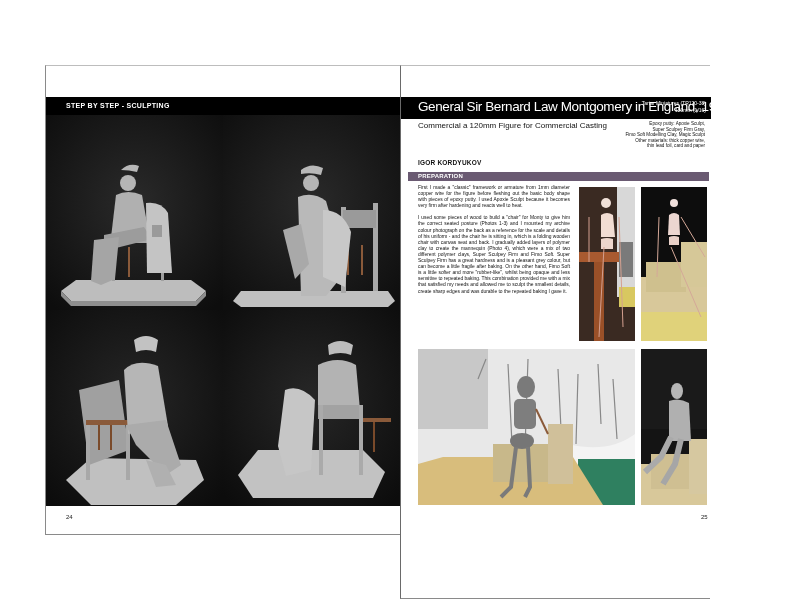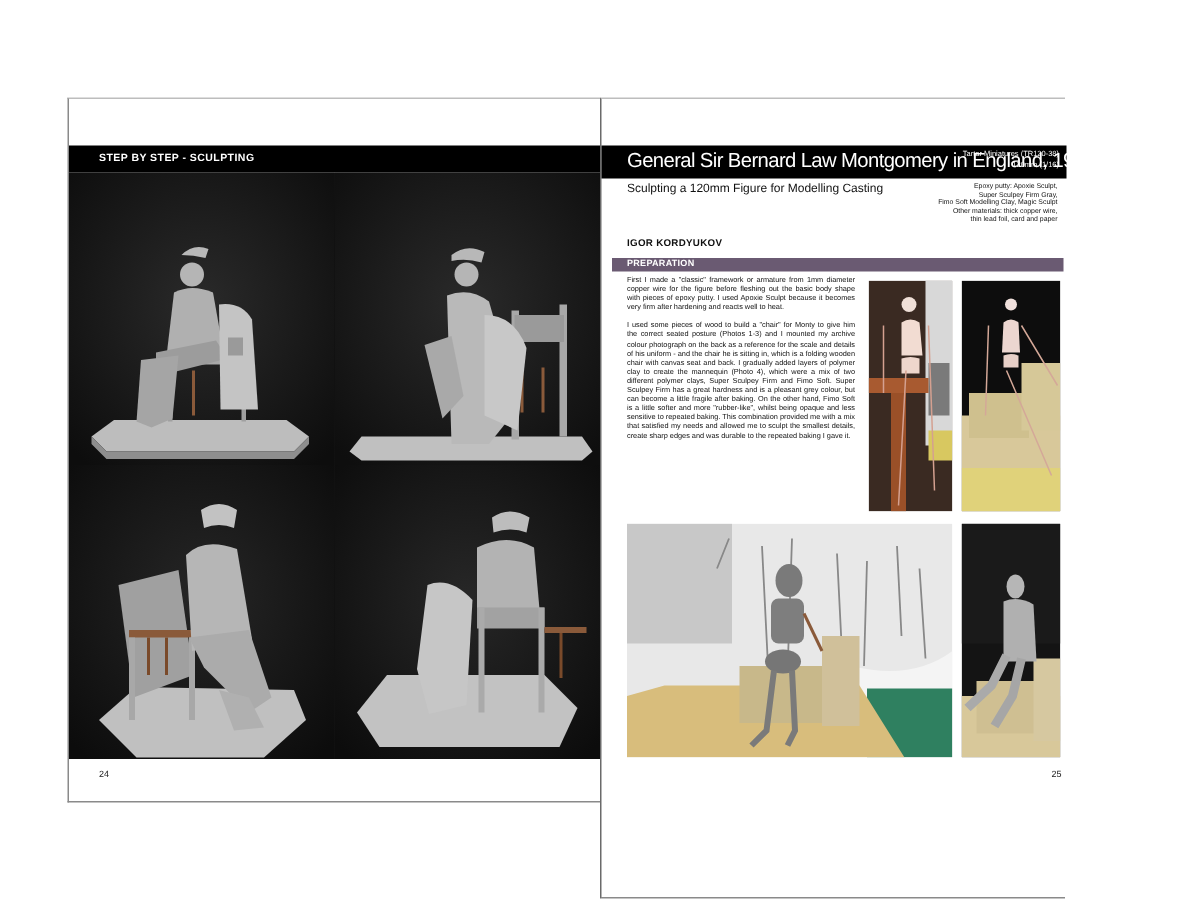--- a/index.html
+++ b/index.html
@@ -129,21 +129,21 @@
 </div>
 
 <div id="right-page" class="page">
   <div class="title-bar">
     <span class="title-text">General Sir Bernard Law Montgomery in England, 1943</span>
     <div class="kit-info">
       <div>Tartar Miniatures (TR120-38)</div>
       <div>120mm (1/16)</div>
     </div>
   </div>
-  <span class="subtitle">Sculpting a 120mm Figure for Modelling Casting</span>
+  <span class="subtitle">Commercial a 120mm Figure for Commercial Casting</span>
   <div class="materials">
     <div>Epoxy putty: Apoxie Sculpt,</div>
     <div>Super Sculpey Firm Gray,</div>
     <div>Fimo Soft Modelling Clay, Magic Sculpt</div>
     <div>Other materials: thick copper wire,</div>
     <div>thin lead foil, card and paper</div>
   </div>
   <span class="author">IGOR KORDYUKOV</span>
   <div class="prep-bar">
     <span class="prep-label">PREPARATION</span>

